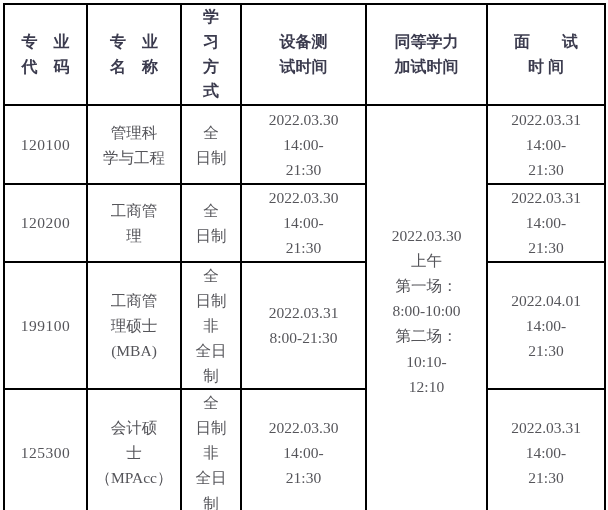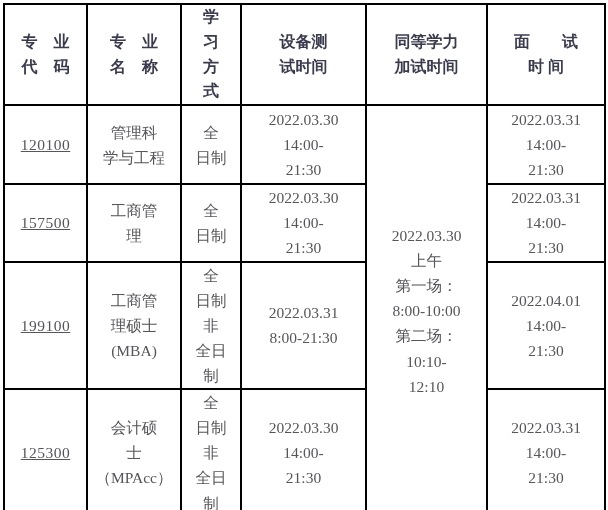--- a/index.html
+++ b/index.html
@@ -36,21 +36,20 @@
     line-height: 1.55;
   }
   table.schedule td {
     color: #55555a;
     font-size: 15.5px;
     line-height: 1.62;
   }
   td.code-cell {
     color: #6b6b6e;
     letter-spacing: 0.5px;
-    text-decoration: underline;
   }
   tr.header-row { height: 98px; }
   tr.row-0 { height: 79px; }
   tr.row-1 { height: 75px; }
   tr.row-2 { height: 126px; }
   tr.row-3 { height: 123px; }
 </style>
 </head>
 <body>
 
@@ -97,21 +96,21 @@
 第一场：
 8:00-10:00
 第二场：
 10:10-
 12:10</td>
         <td>2022.03.31
 14:00-
 21:30</td>
       </tr>
       <tr class="row-1">
-        <td class="code-cell">157500</td>
+        <td class="code-cell">120200</td>
         <td>工商管
 理</td>
         <td>全
 日制</td>
         <td>2022.03.30
 14:00-
 21:30</td>
         <td>2022.03.31
 14:00-
 21:30</td>

